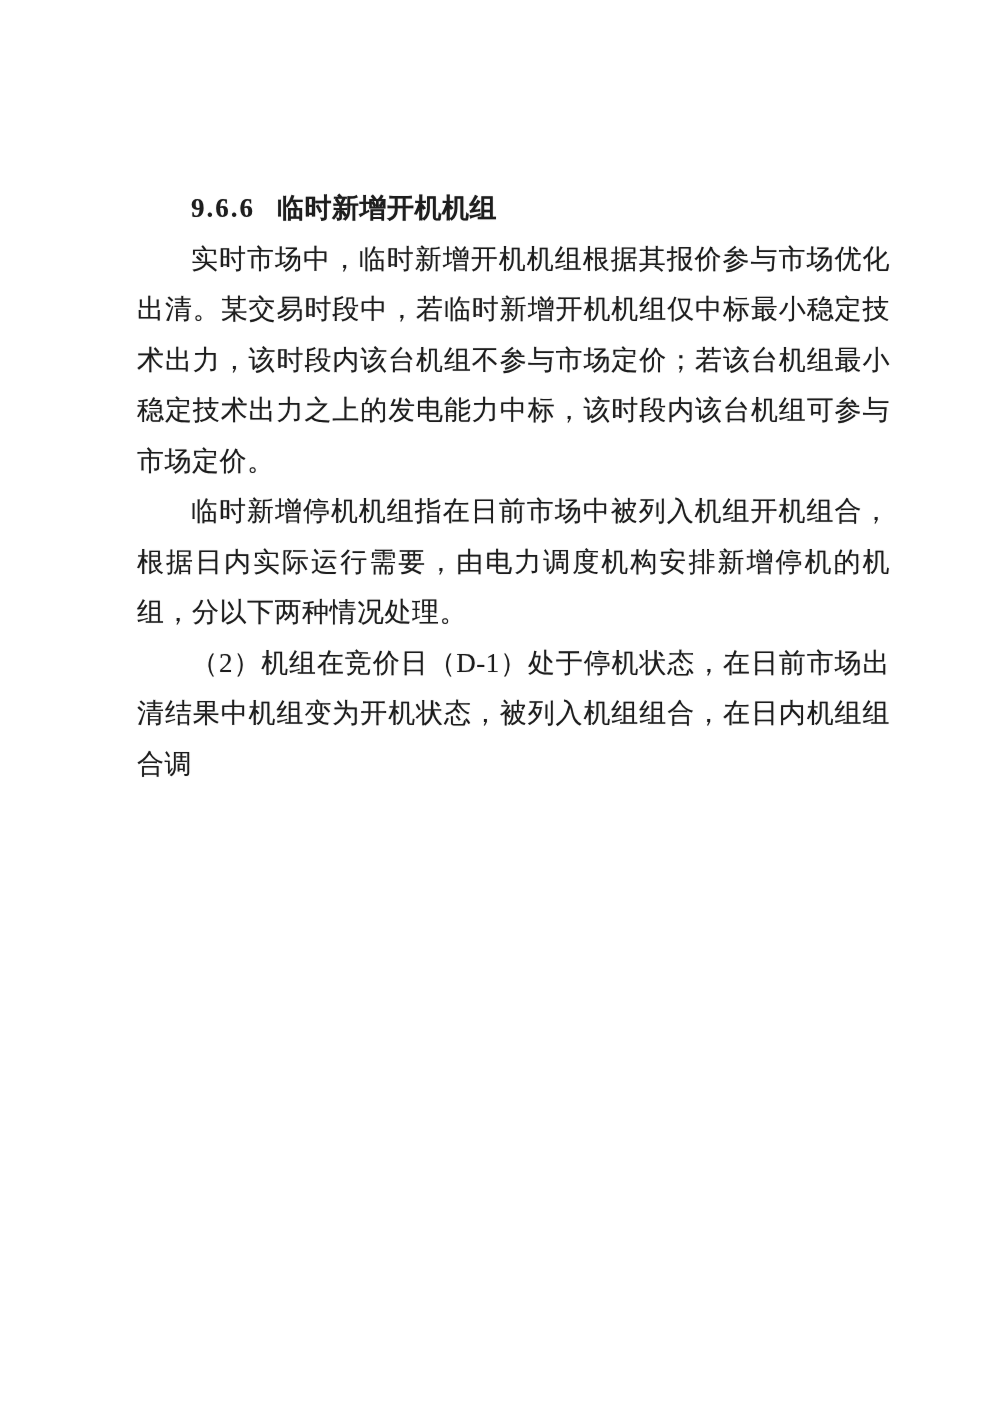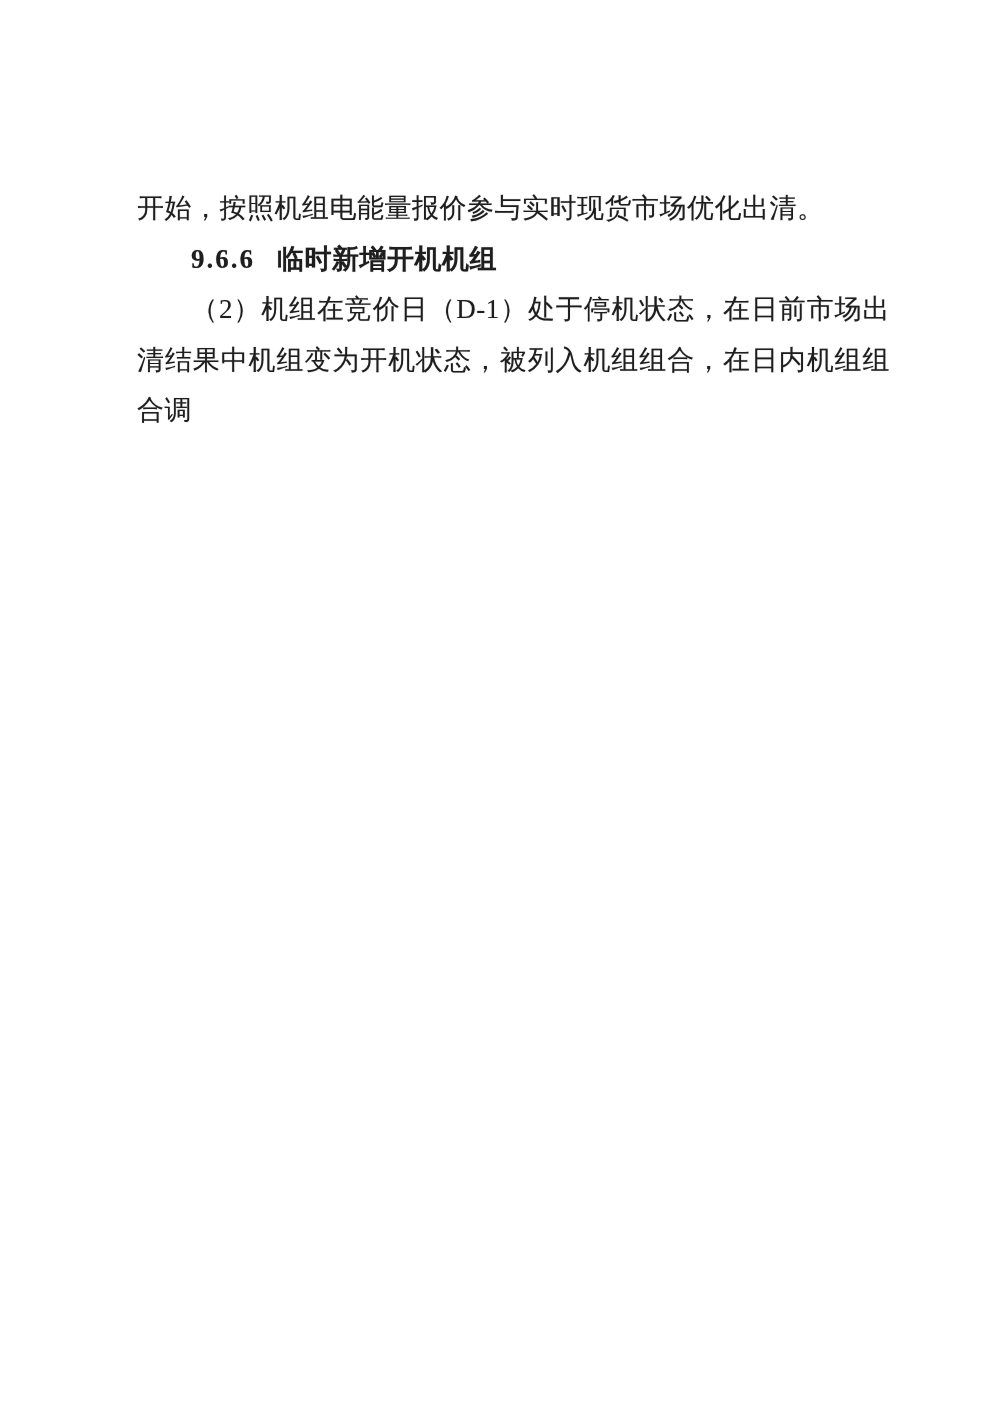--- a/index.html
+++ b/index.html
@@ -58,30 +58,31 @@
     line-height: 26px;
     text-shadow: 0 0 1px rgba(45,45,45,0.4);
   }
 </style>
 </head>
 <body>
 
 <div class="page">
   <div class="content">
 
-    <p class="para no-indent">开始，按照机组电能量报价参与实时现货市场优化出清。</p>
 
     <h2 class="heading">
       <span class="hnum">9.6.6</span>
       <span class="htitle">临时新增开机机组</span>
     </h2>
 
 
+    <p class="para">实时市场中，临时新增开机机组根据其报价参与市场优化出清。某交易时段中，若临时新增开机机组仅中标最小稳定技术出力，该时段内该台机组不参与市场定价；若该台机组最小稳定技术出力之上的发电能力中标，该时段内该台机组可参与市场定价。</p>
 
 
 
+    <p class="para">临时新增停机机组指在日前市场中被列入机组开机组合，根据日内实际运行需要，由电力调度机构安排新增停机的机组，分以下两种情况处理。</p>
 
 
     <p class="para">（2）机组在竞价日（D-1）处于停机状态，在日前市场出清结果中机组变为开机状态，被列入机组组合，在日内机组组合调</p>
 
   </div>
 
 </div>
 
 </body></html>

